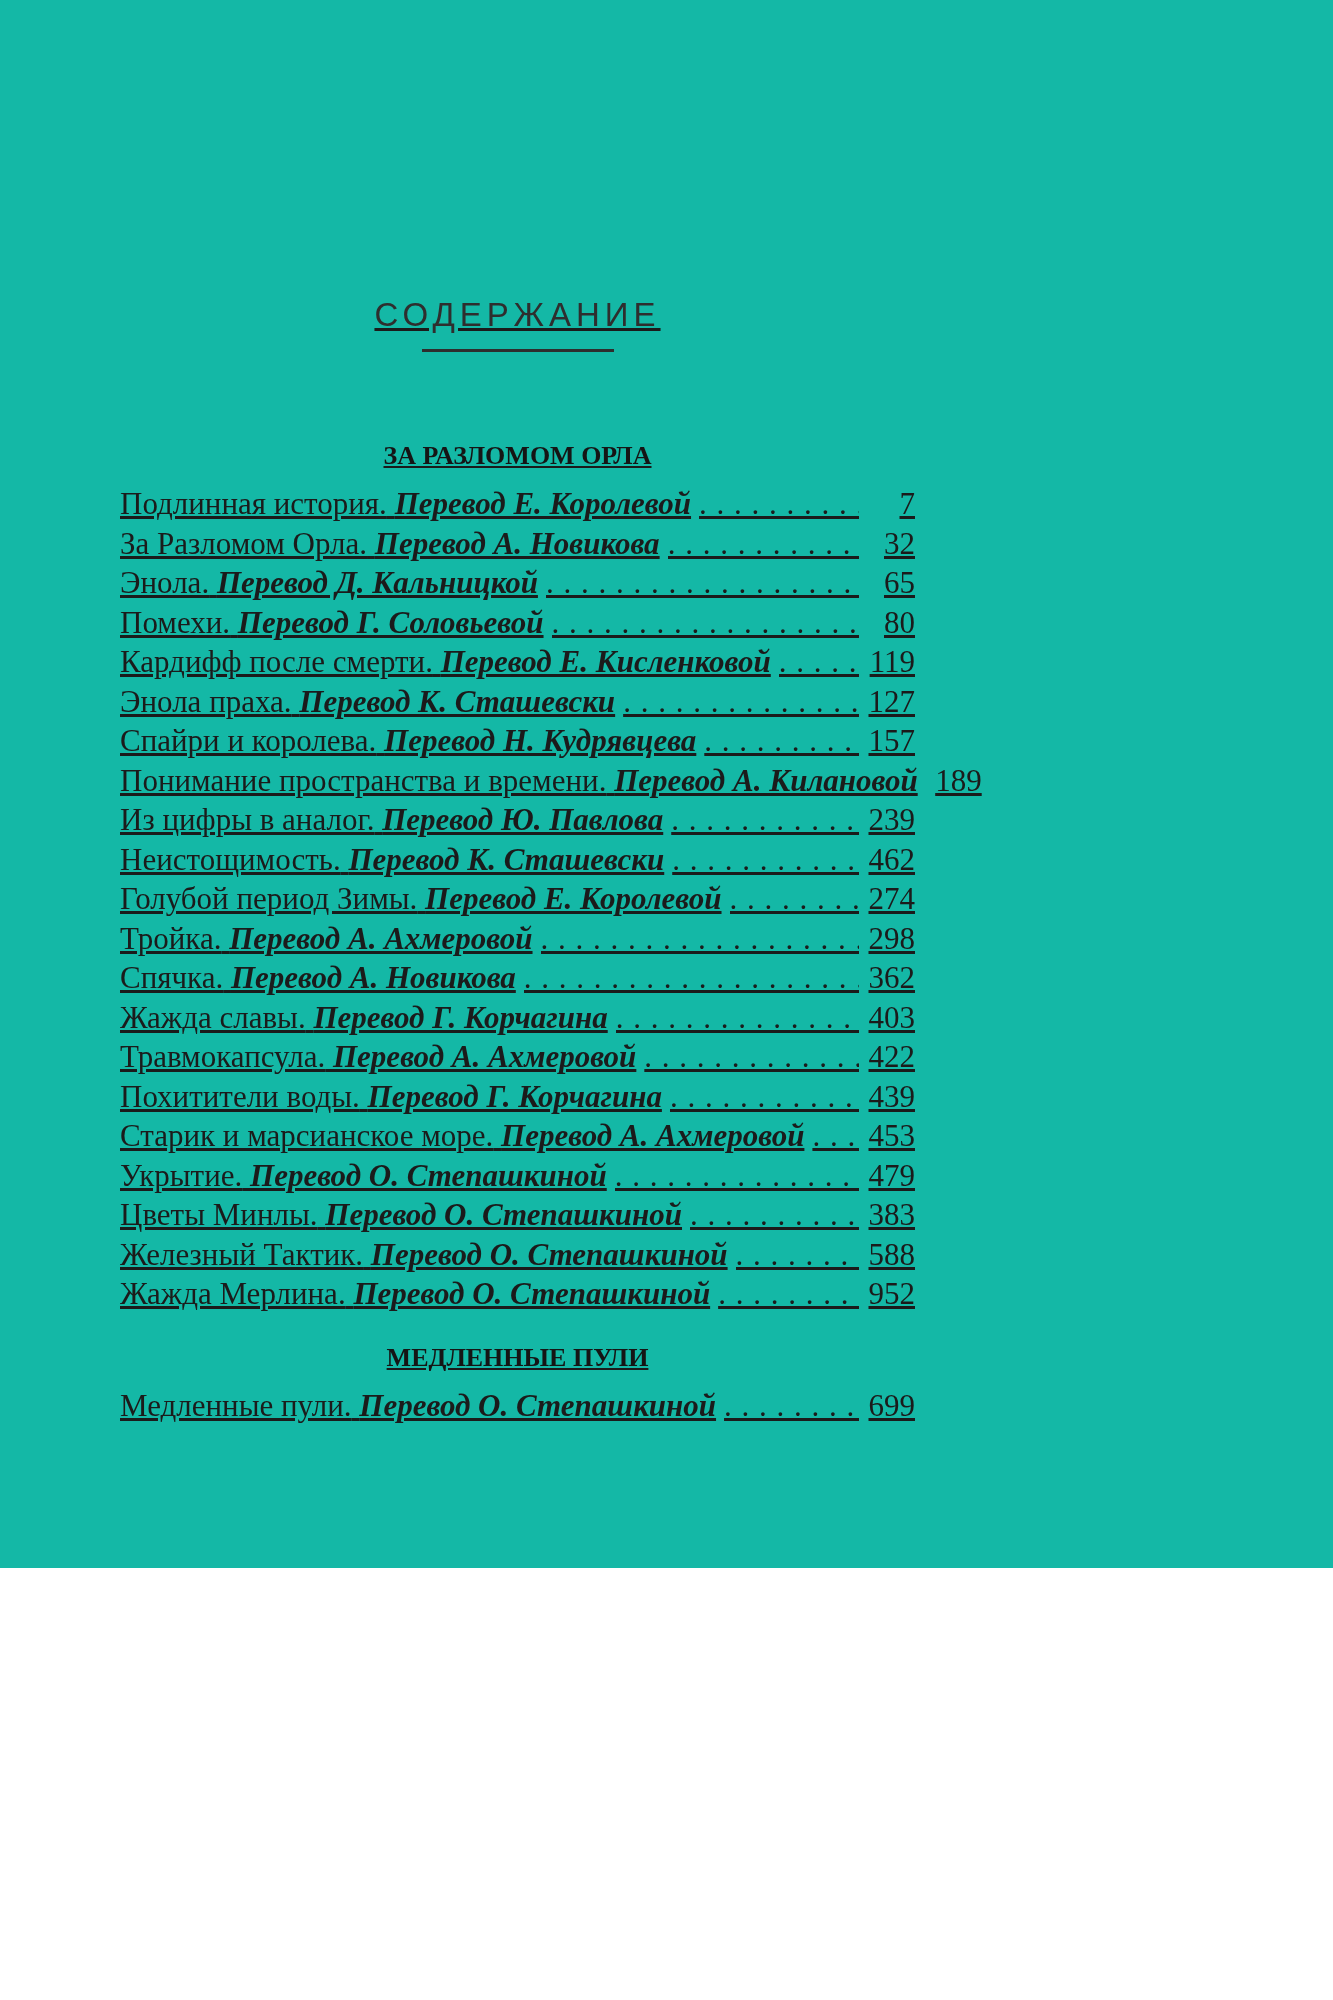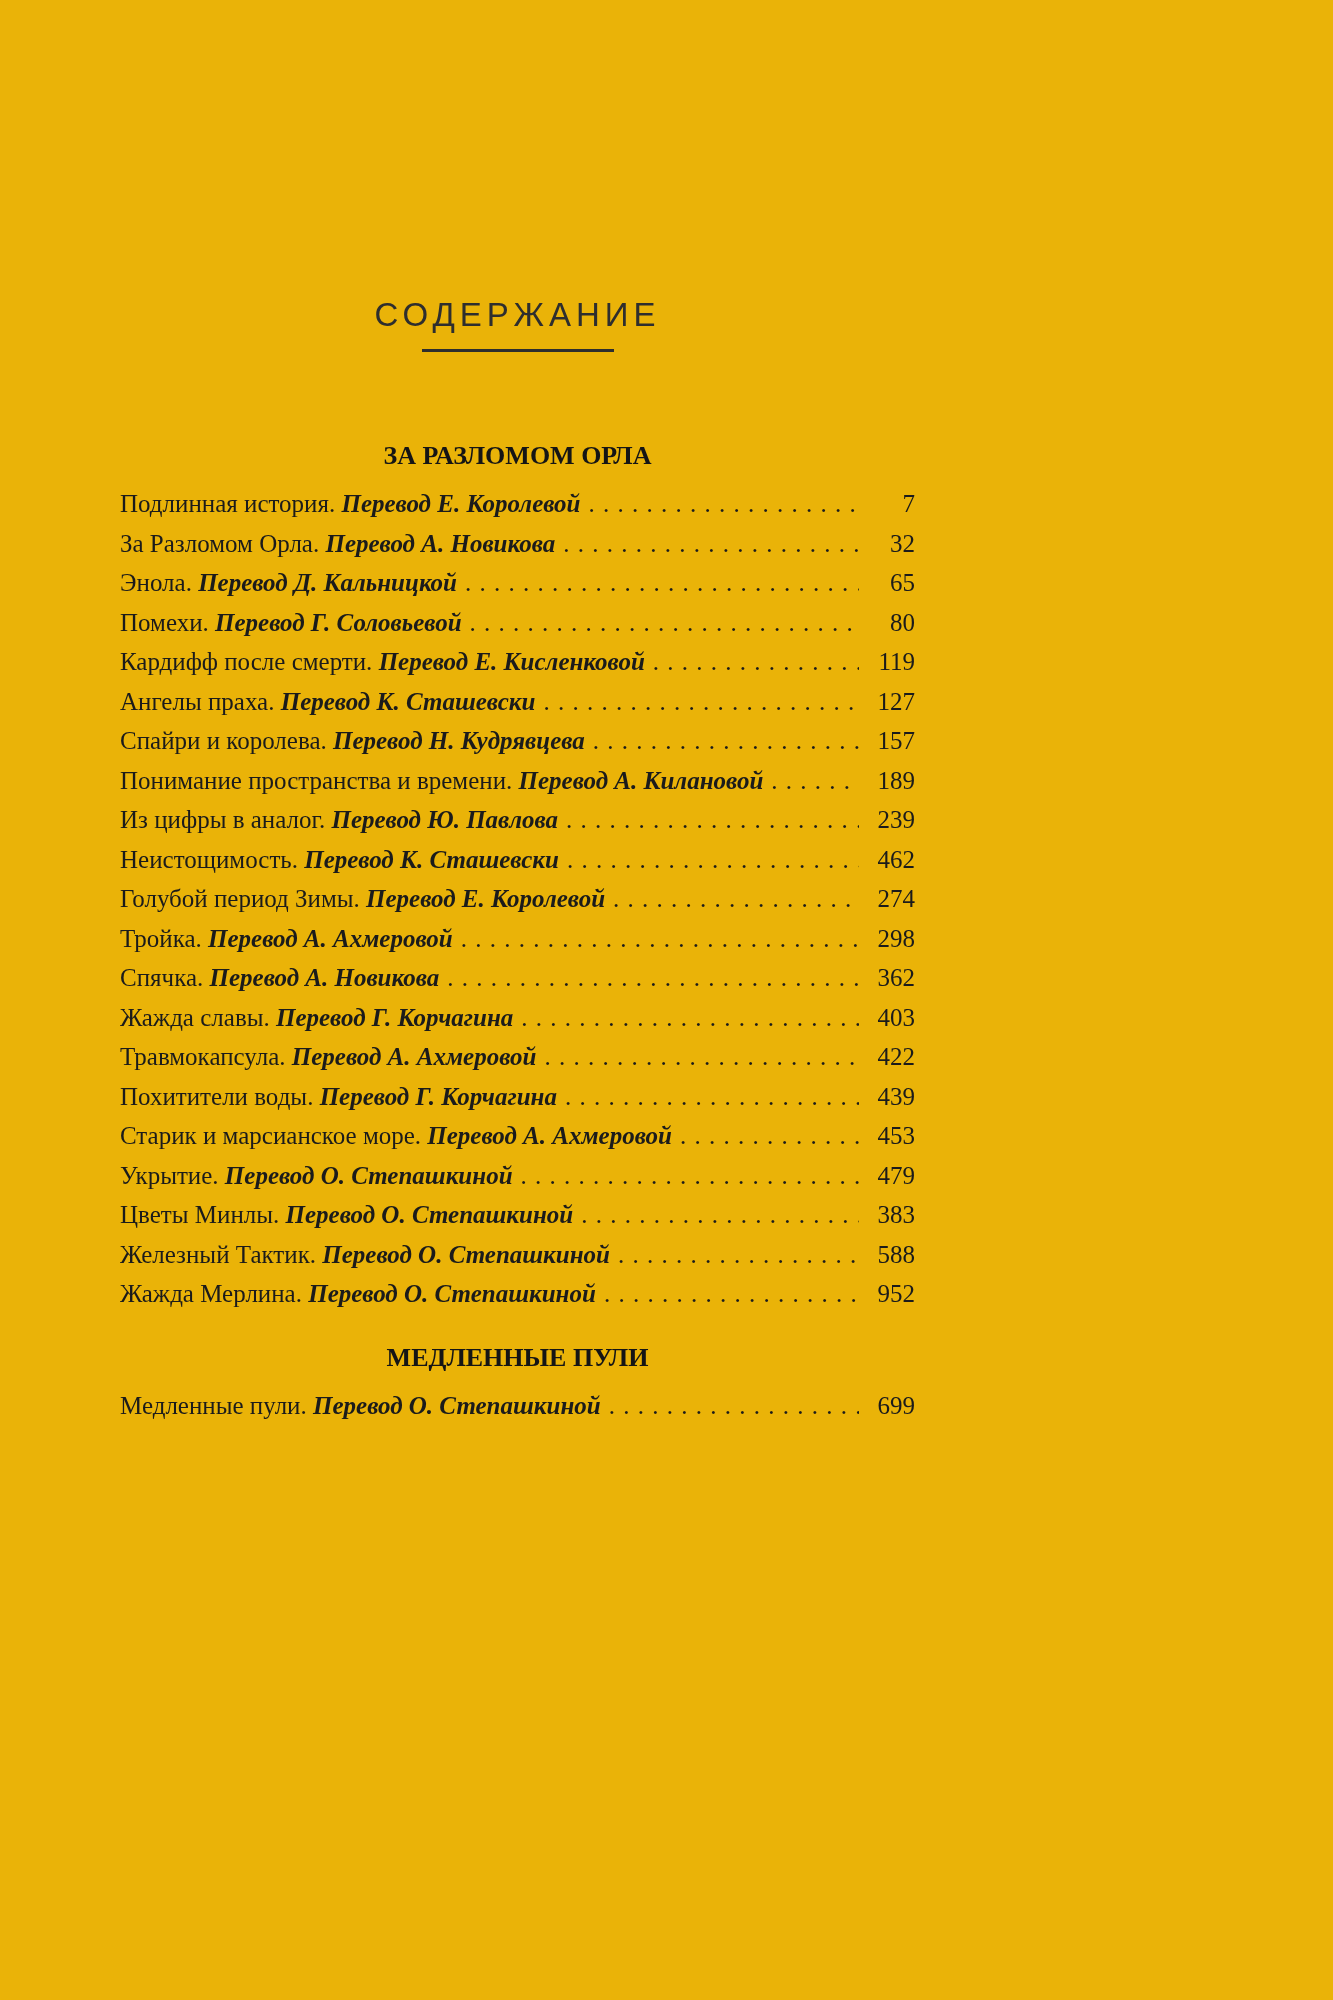--- a/index.html
+++ b/index.html
@@ -10,23 +10,24 @@
   body {
     width: 1333px;
     height: 2000px;
     font-family: "Liberation Serif", serif;
     color: #1b1b1b;
     overflow: hidden;
   }
   .page {
     box-sizing: border-box;
     width: 1333px;
-    height: 2000px;
+    height: 1568px;
     padding: 296px 418px 0 120px; 
-    background: #eab308;
+    background: #14b8a6;
+    text-decoration: underline;
   }
   .toc-title {
     margin: 0;
     text-align: center;
     font-family: "Liberation Sans", sans-serif;
     font-weight: 400;
     font-size: 33px;
     letter-spacing: 5px;
     color: #2e2e2e;
   }
@@ -44,21 +45,21 @@
     text-align: center;
     margin: 28px 0 13px 0;
     color: #151515;
   }
   .toc-section:first-child .section-heading {
     margin-top: 88px;
   }
   .toc-entry {
     display: flex;
     align-items: baseline;
-    font-size: 25px;
+    font-size: 31px;
     line-height: 39.5px;
     white-space: nowrap;
   }
   .entry-text {
     flex: 0 0 auto;
     white-space: nowrap;
   }
   .entry-title {
     font-style: normal;
     font-weight: normal;
@@ -119,21 +120,21 @@
     <span class="entry-page">80</span>
   </div>
 
   <div class="toc-entry">
     <span class="entry-text"><span class="entry-title">Кардифф после смерти.</span> <span class="entry-translator">Перевод Е. Кисленковой</span></span>
     <span class="leader"></span>
     <span class="entry-page">119</span>
   </div>
 
   <div class="toc-entry">
-    <span class="entry-text"><span class="entry-title">Ангелы праха.</span> <span class="entry-translator">Перевод К. Сташевски</span></span>
+    <span class="entry-text"><span class="entry-title">Энола праха.</span> <span class="entry-translator">Перевод К. Сташевски</span></span>
     <span class="leader"></span>
     <span class="entry-page">127</span>
   </div>
 
   <div class="toc-entry">
     <span class="entry-text"><span class="entry-title">Спайри и королева.</span> <span class="entry-translator">Перевод Н. Кудрявцева</span></span>
     <span class="leader"></span>
     <span class="entry-page">157</span>
   </div>
 

